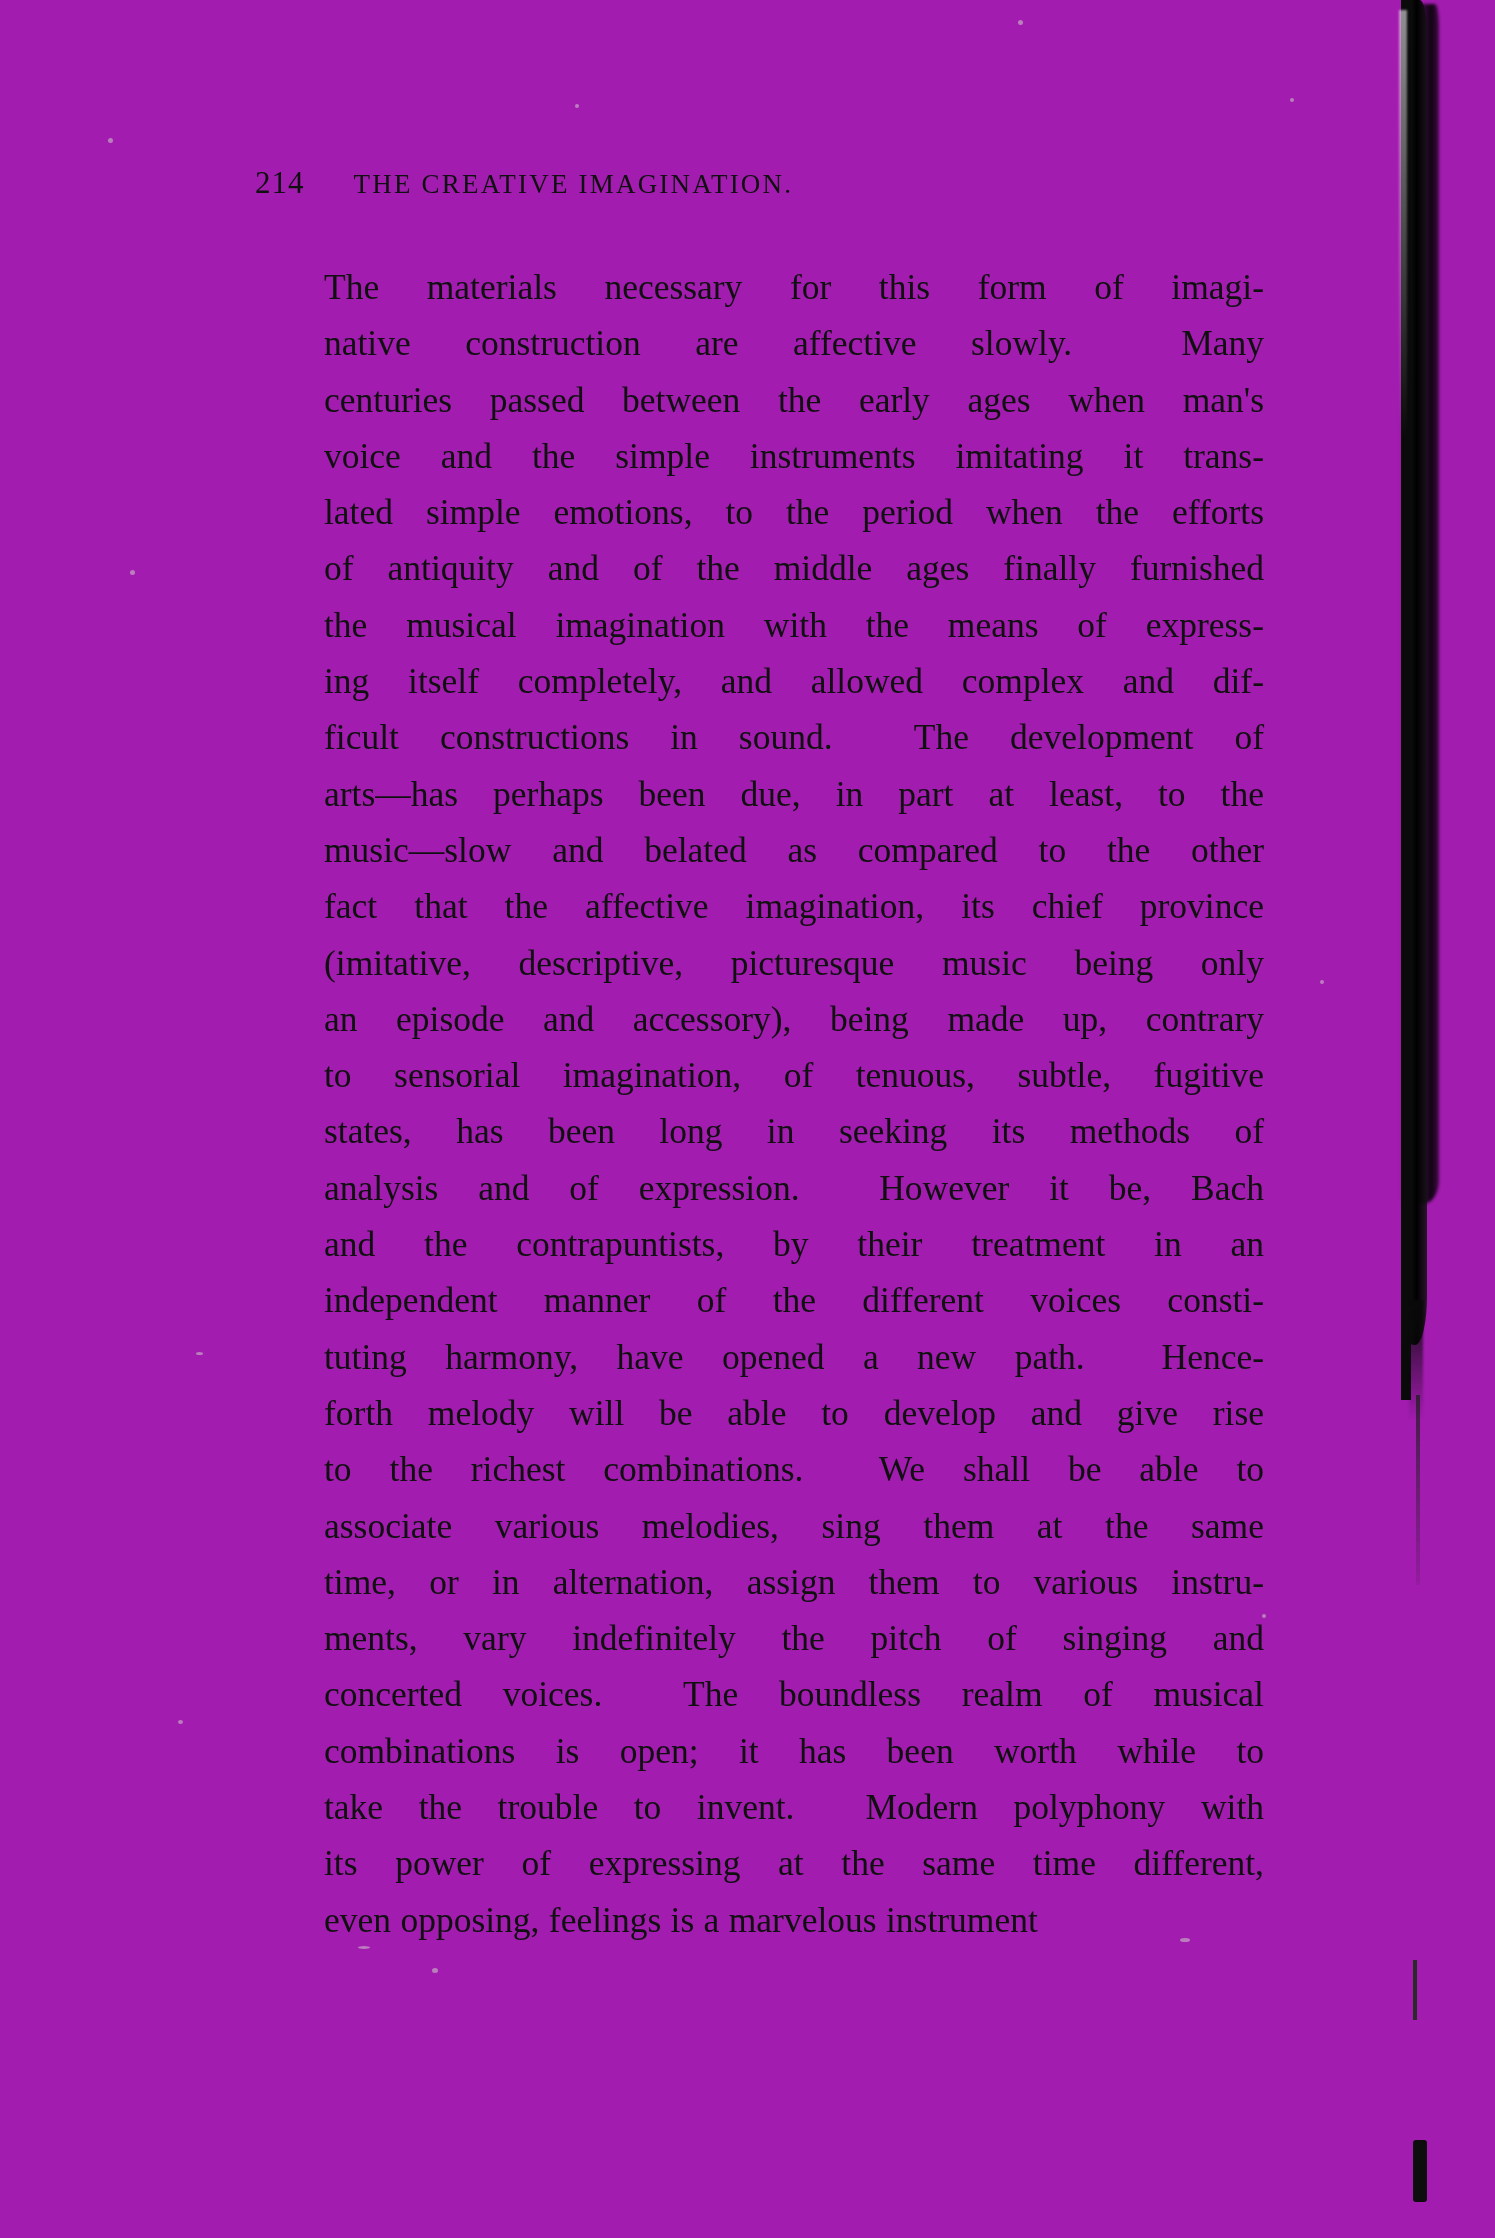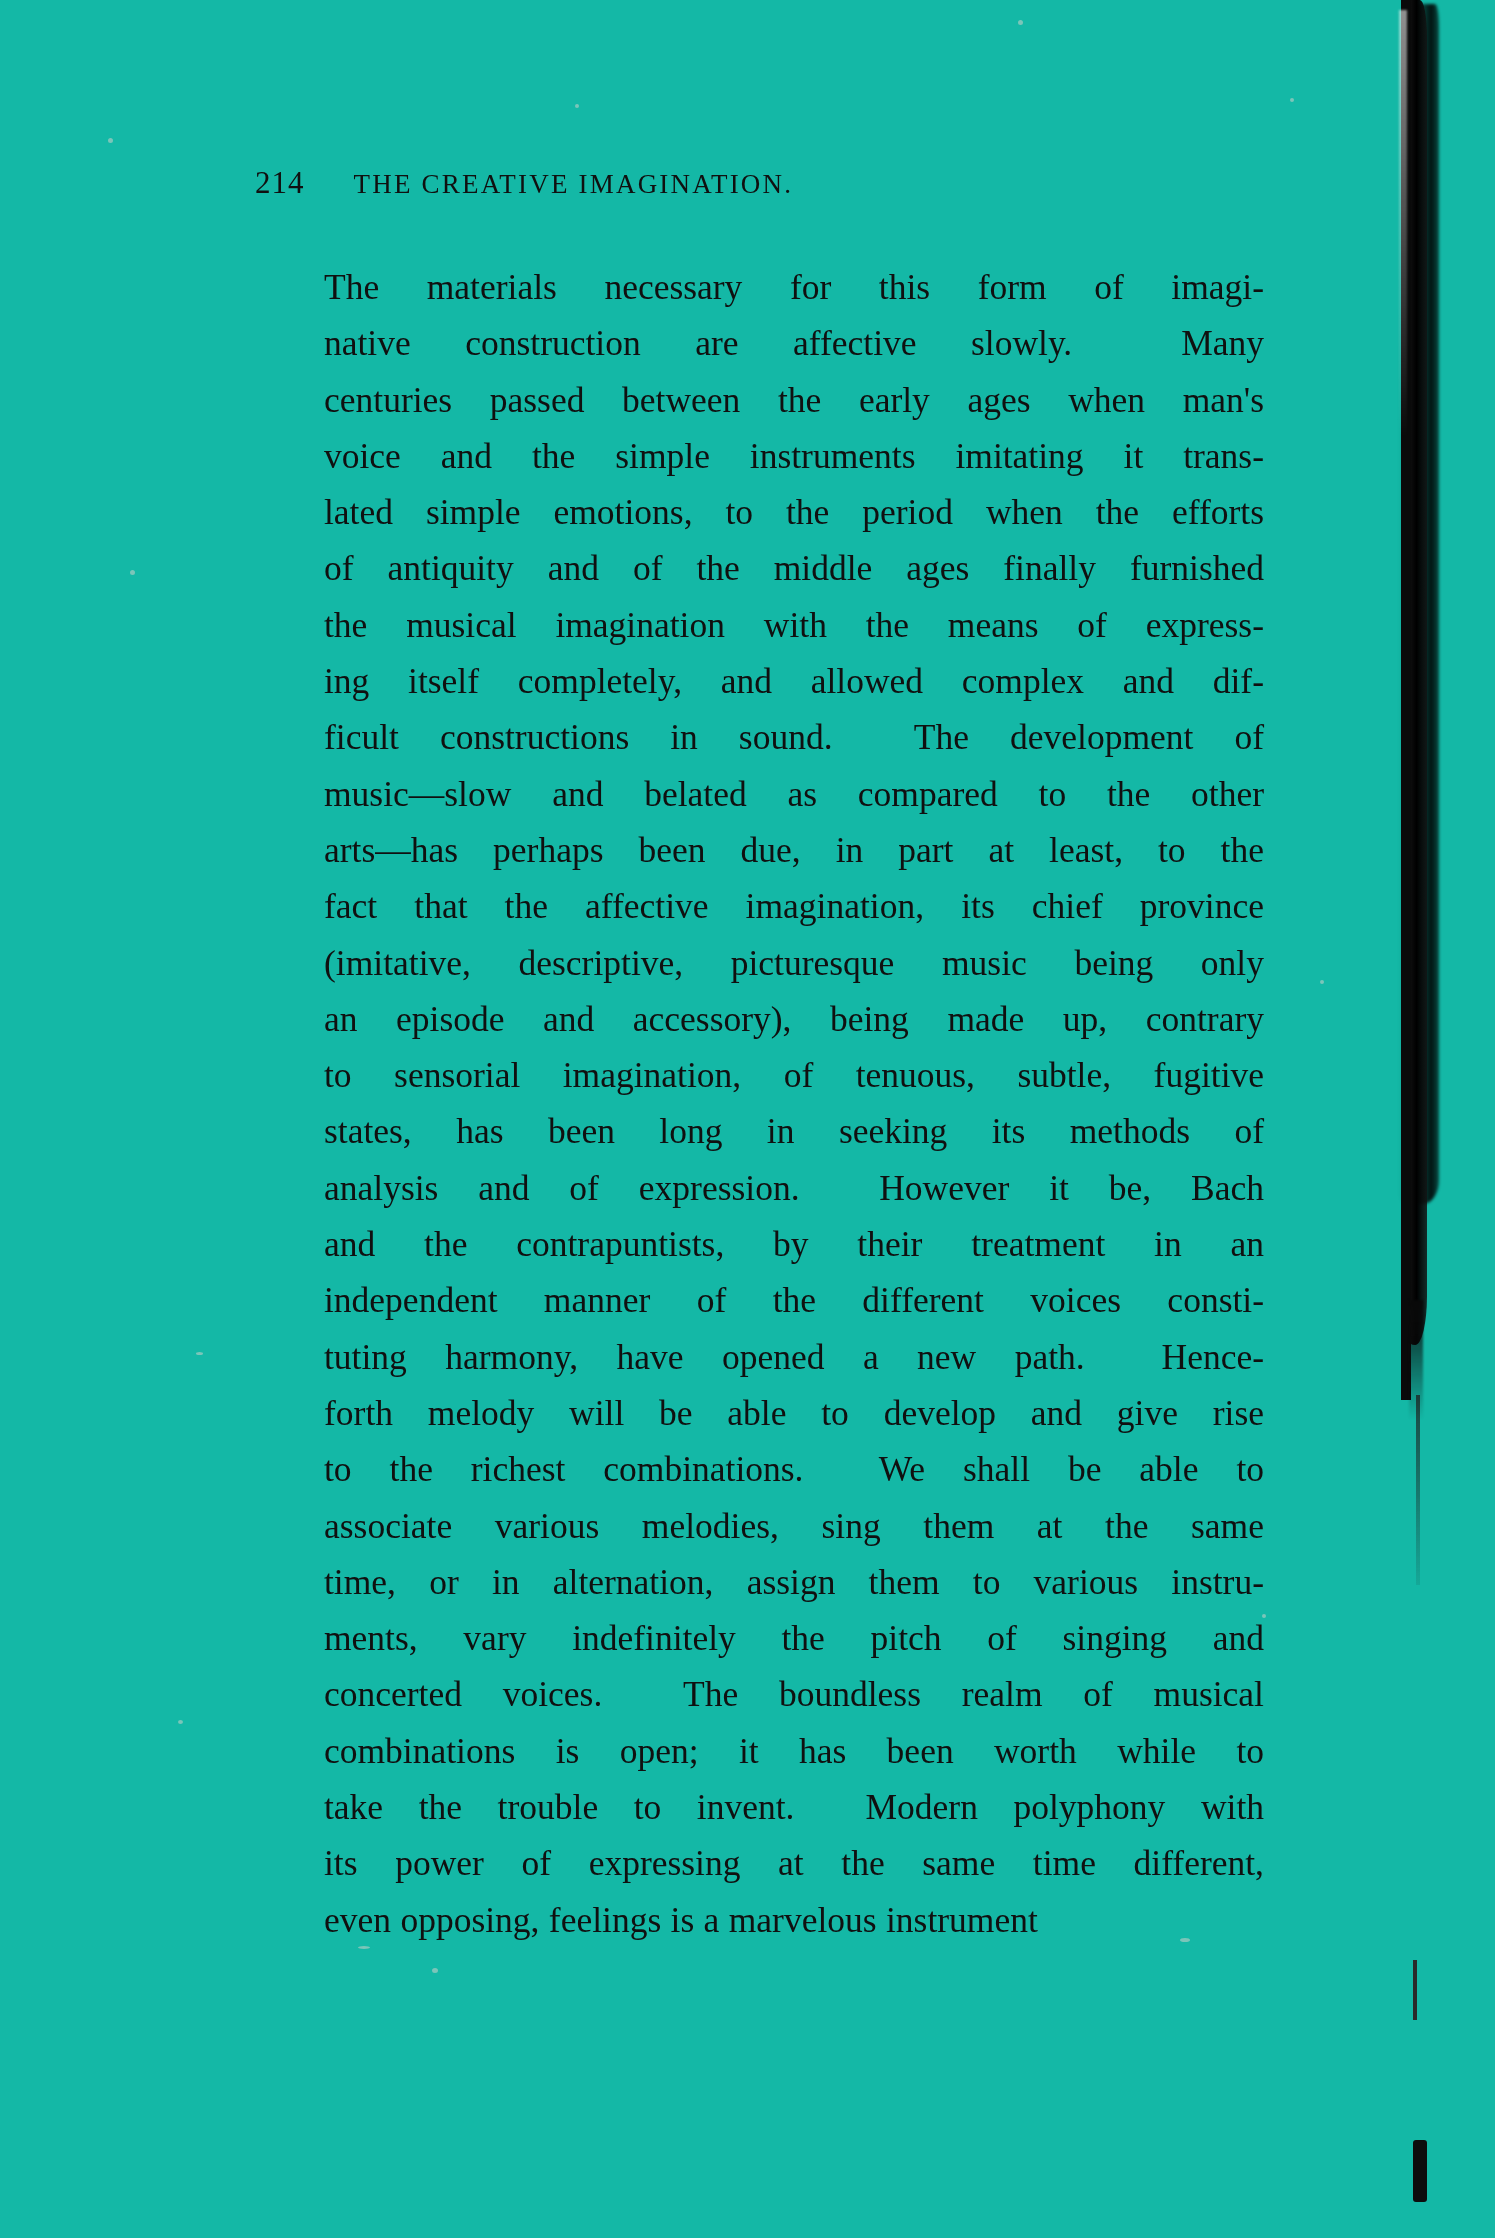--- a/index.html
+++ b/index.html
@@ -16,21 +16,21 @@
     color: #101010;
   }
 
   
   .scan-page {
     position: absolute;
     left: 0;
     top: 0;
     width: 1495px;
     height: 2238px;
-    background: #14b8a6;
+    background: #a21caf;
   }
 
   
   .speck {
     position: absolute;
     background: #cfcfc9;
     border-radius: 50%;
     opacity: .55;
   }
 
@@ -196,22 +196,22 @@
     <p class="para" id="para-1">
         <span class="ln first">The materials necessary for this form of imagi-</span>
         <span class="ln">native construction are affective slowly.  Many</span>
         <span class="ln">centuries passed between the early ages when man's</span>
         <span class="ln">voice and the simple instruments imitating it trans-</span>
         <span class="ln">lated simple emotions, to the period when the efforts</span>
         <span class="ln">of antiquity and of the middle ages finally furnished</span>
         <span class="ln">the musical imagination with the means of express-</span>
         <span class="ln">ing itself completely, and allowed complex and dif-</span>
         <span class="ln">ficult constructions in sound.  The development of</span>
+        <span class="ln">arts—has perhaps been due, in part at least, to the</span>
         <span class="ln">music—slow and belated as compared to the other</span>
-        <span class="ln">arts—has perhaps been due, in part at least, to the</span>
         <span class="ln">fact that the affective imagination, its chief province</span>
         <span class="ln">(imitative, descriptive, picturesque music being only</span>
         <span class="ln">an episode and accessory), being made up, contrary</span>
         <span class="ln">to sensorial imagination, of tenuous, subtle, fugitive</span>
         <span class="ln">states, has been long in seeking its methods of</span>
         <span class="ln">analysis and of expression.  However it be, Bach</span>
         <span class="ln">and the contrapuntists, by their treatment in an</span>
         <span class="ln">independent manner of the different voices consti-</span>
         <span class="ln">tuting harmony, have opened a new path.  Hence-</span>
         <span class="ln">forth melody will be able to develop and give rise</span>

